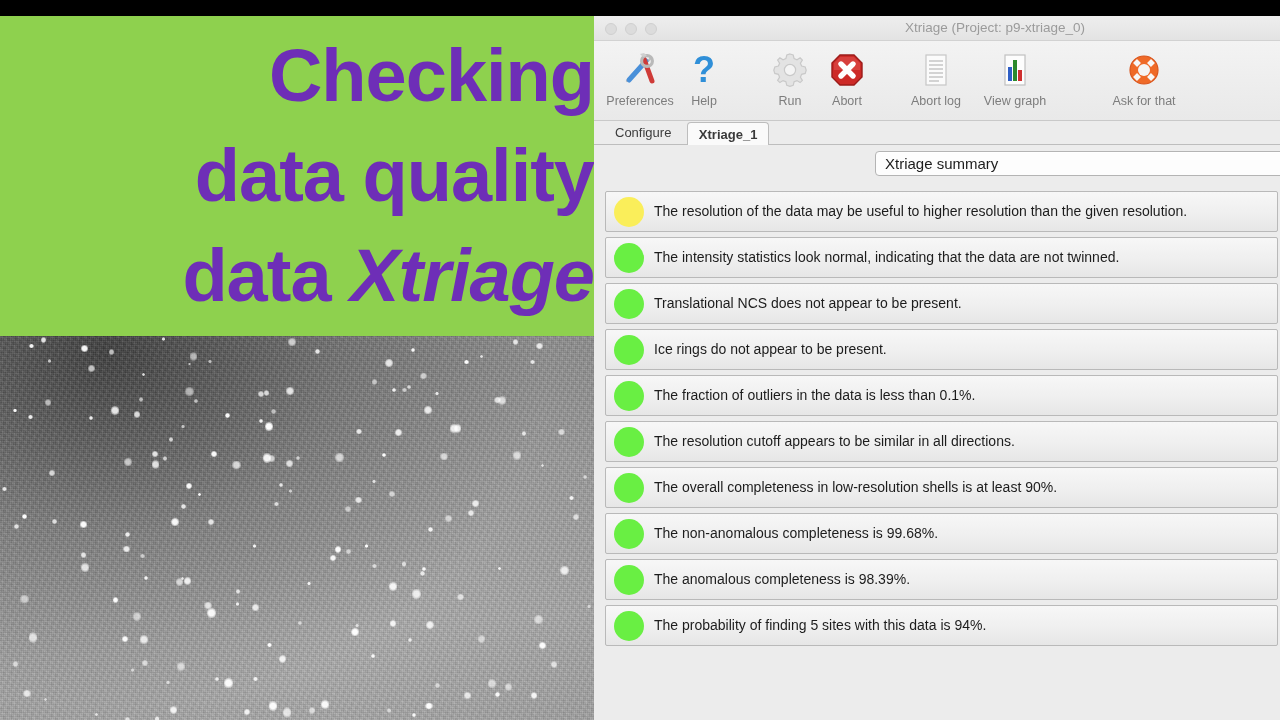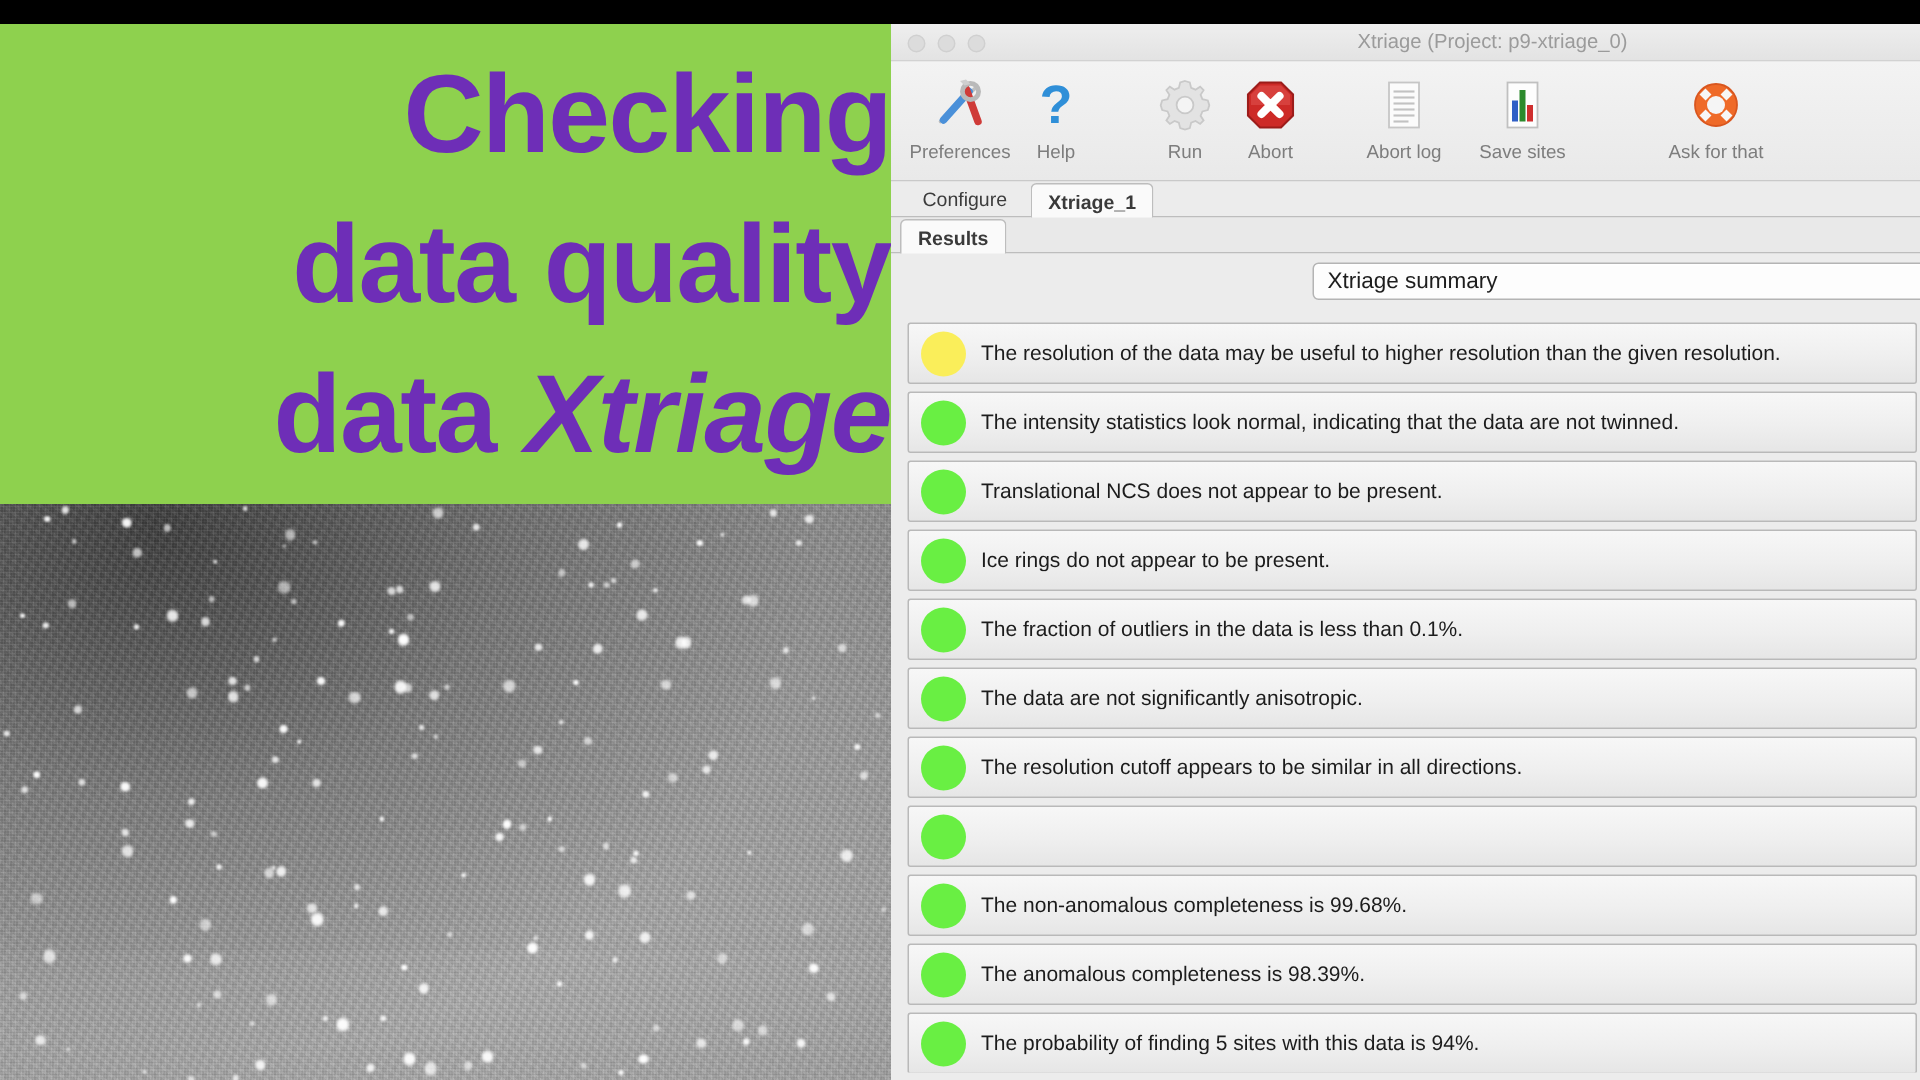--- a/index.html
+++ b/index.html
@@ -452,21 +452,21 @@
 
       <div class="tb-item tb-save">
         <span class="glyph">
           <svg width="40" height="40" viewBox="0 0 40 40">
             <rect x="10" y="5" width="20" height="30" fill="#fdfdfd" stroke="#c0c0c0" stroke-width="1.2"></rect>
             <rect x="13" y="17" width="4" height="14" fill="#2f5fc6"></rect>
             <rect x="18" y="10" width="4" height="21" fill="#2c8a2c"></rect>
             <rect x="23" y="20" width="4" height="11" fill="#cf2f2f"></rect>
           </svg>
         </span>
-        <span class="tb-label">Save sites</span>
+        <span class="tb-label">View graph</span>
       </div>
 
       <div class="tb-item tb-ask">
         <span class="glyph">
           <svg width="40" height="40" viewBox="0 0 40 40">
             <circle cx="20" cy="20" r="14" fill="#ef6a28"></circle>
             <circle cx="20" cy="20" r="6" fill="#f5f5f5"></circle>
             <g stroke="#f7f7f7" stroke-width="5.5">
               <line x1="11" y1="11" x2="15" y2="15"></line>
               <line x1="29" y1="11" x2="25" y2="15"></line>
@@ -478,23 +478,20 @@
         </span>
         <span class="tb-label">Ask for that</span>
       </div>
     </div>
 
     <div id="tabrow1">
       <span class="tab inactive">Configure</span>
       <span class="tab active">Xtriage_1</span>
     </div>
 
-    <div id="tabrow2">
-      <span class="tab active">Results</span>
-    </div>
 
     <div id="selector-strip">
       <div id="summary-select">Xtriage summary</div>
     </div>
 
     <div id="results-list">
         <div class="result-row">
           <span class="dot" style="background: rgb(250, 238, 90);"></span>
           <span class="msg">The resolution of the data may be useful to higher resolution than the given resolution.</span>
         </div>
@@ -509,28 +506,25 @@
         <div class="result-row">
           <span class="dot" style="background: rgb(105, 239, 67);"></span>
           <span class="msg">Ice rings do not appear to be present.</span>
         </div>
         <div class="result-row">
           <span class="dot" style="background: rgb(105, 239, 67);"></span>
           <span class="msg">The fraction of outliers in the data is less than 0.1%.</span>
         </div>
         <div class="result-row">
           <span class="dot" style="background: rgb(105, 239, 67);"></span>
-          <span class="msg">The data are not significantly anisotropic.</span>
-        </div>
-        <div class="result-row">
-          <span class="dot" style="background: rgb(105, 239, 67);"></span>
           <span class="msg">The resolution cutoff appears to be similar in all directions.</span>
         </div>
         <div class="result-row">
           <span class="dot" style="background: rgb(105, 239, 67);"></span>
+          <span class="msg">The overall completeness in low-resolution shells is at least 90%.</span>
         </div>
         <div class="result-row">
           <span class="dot" style="background: rgb(105, 239, 67);"></span>
           <span class="msg">The non-anomalous completeness is 99.68%.</span>
         </div>
         <div class="result-row">
           <span class="dot" style="background: rgb(105, 239, 67);"></span>
           <span class="msg">The anomalous completeness is 98.39%.</span>
         </div>
         <div class="result-row">

